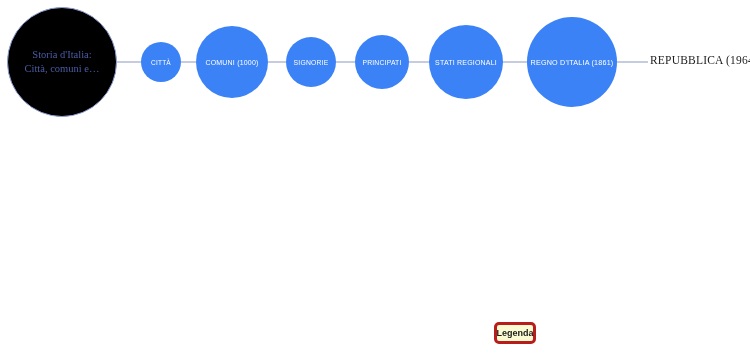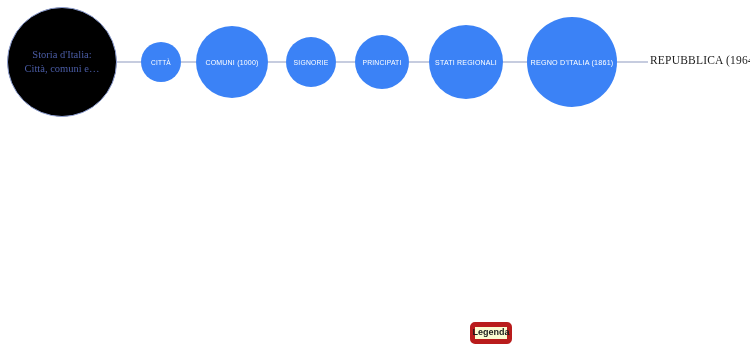--- a/index.html
+++ b/index.html
@@ -70,31 +70,32 @@
     font-family: "Liberation Serif", serif;
     font-size: 11.5px;
     color: #222222;
     white-space: nowrap;
     letter-spacing: 0.2px;
   }
 
   .legend-button {
     position: absolute;
     background: #fbfbd2;
-    border: 5px solid #b91c1c;
+    border: 3px solid #b91c1c;
     border-radius: 5px;
     color: #1b1b1b;
     font-family: "Liberation Sans", sans-serif;
     font-size: 9px;
     font-weight: bold;
     display: flex;
-    align-items: flex-start;
+    align-items: center;
     justify-content: center;
     box-sizing: border-box;
     cursor: pointer;
+    margin-left: 24px;
   }
 </style>
 </head>
 <body>
 
 <div id="canvas">
 
   <div class="connector" style="left:117px; top:61px; width:24px;"></div>
   <div class="connector" style="left:181px; top:61px; width:15px;"></div>
   <div class="connector" style="left:268px; top:61px; width:18px;"></div>

